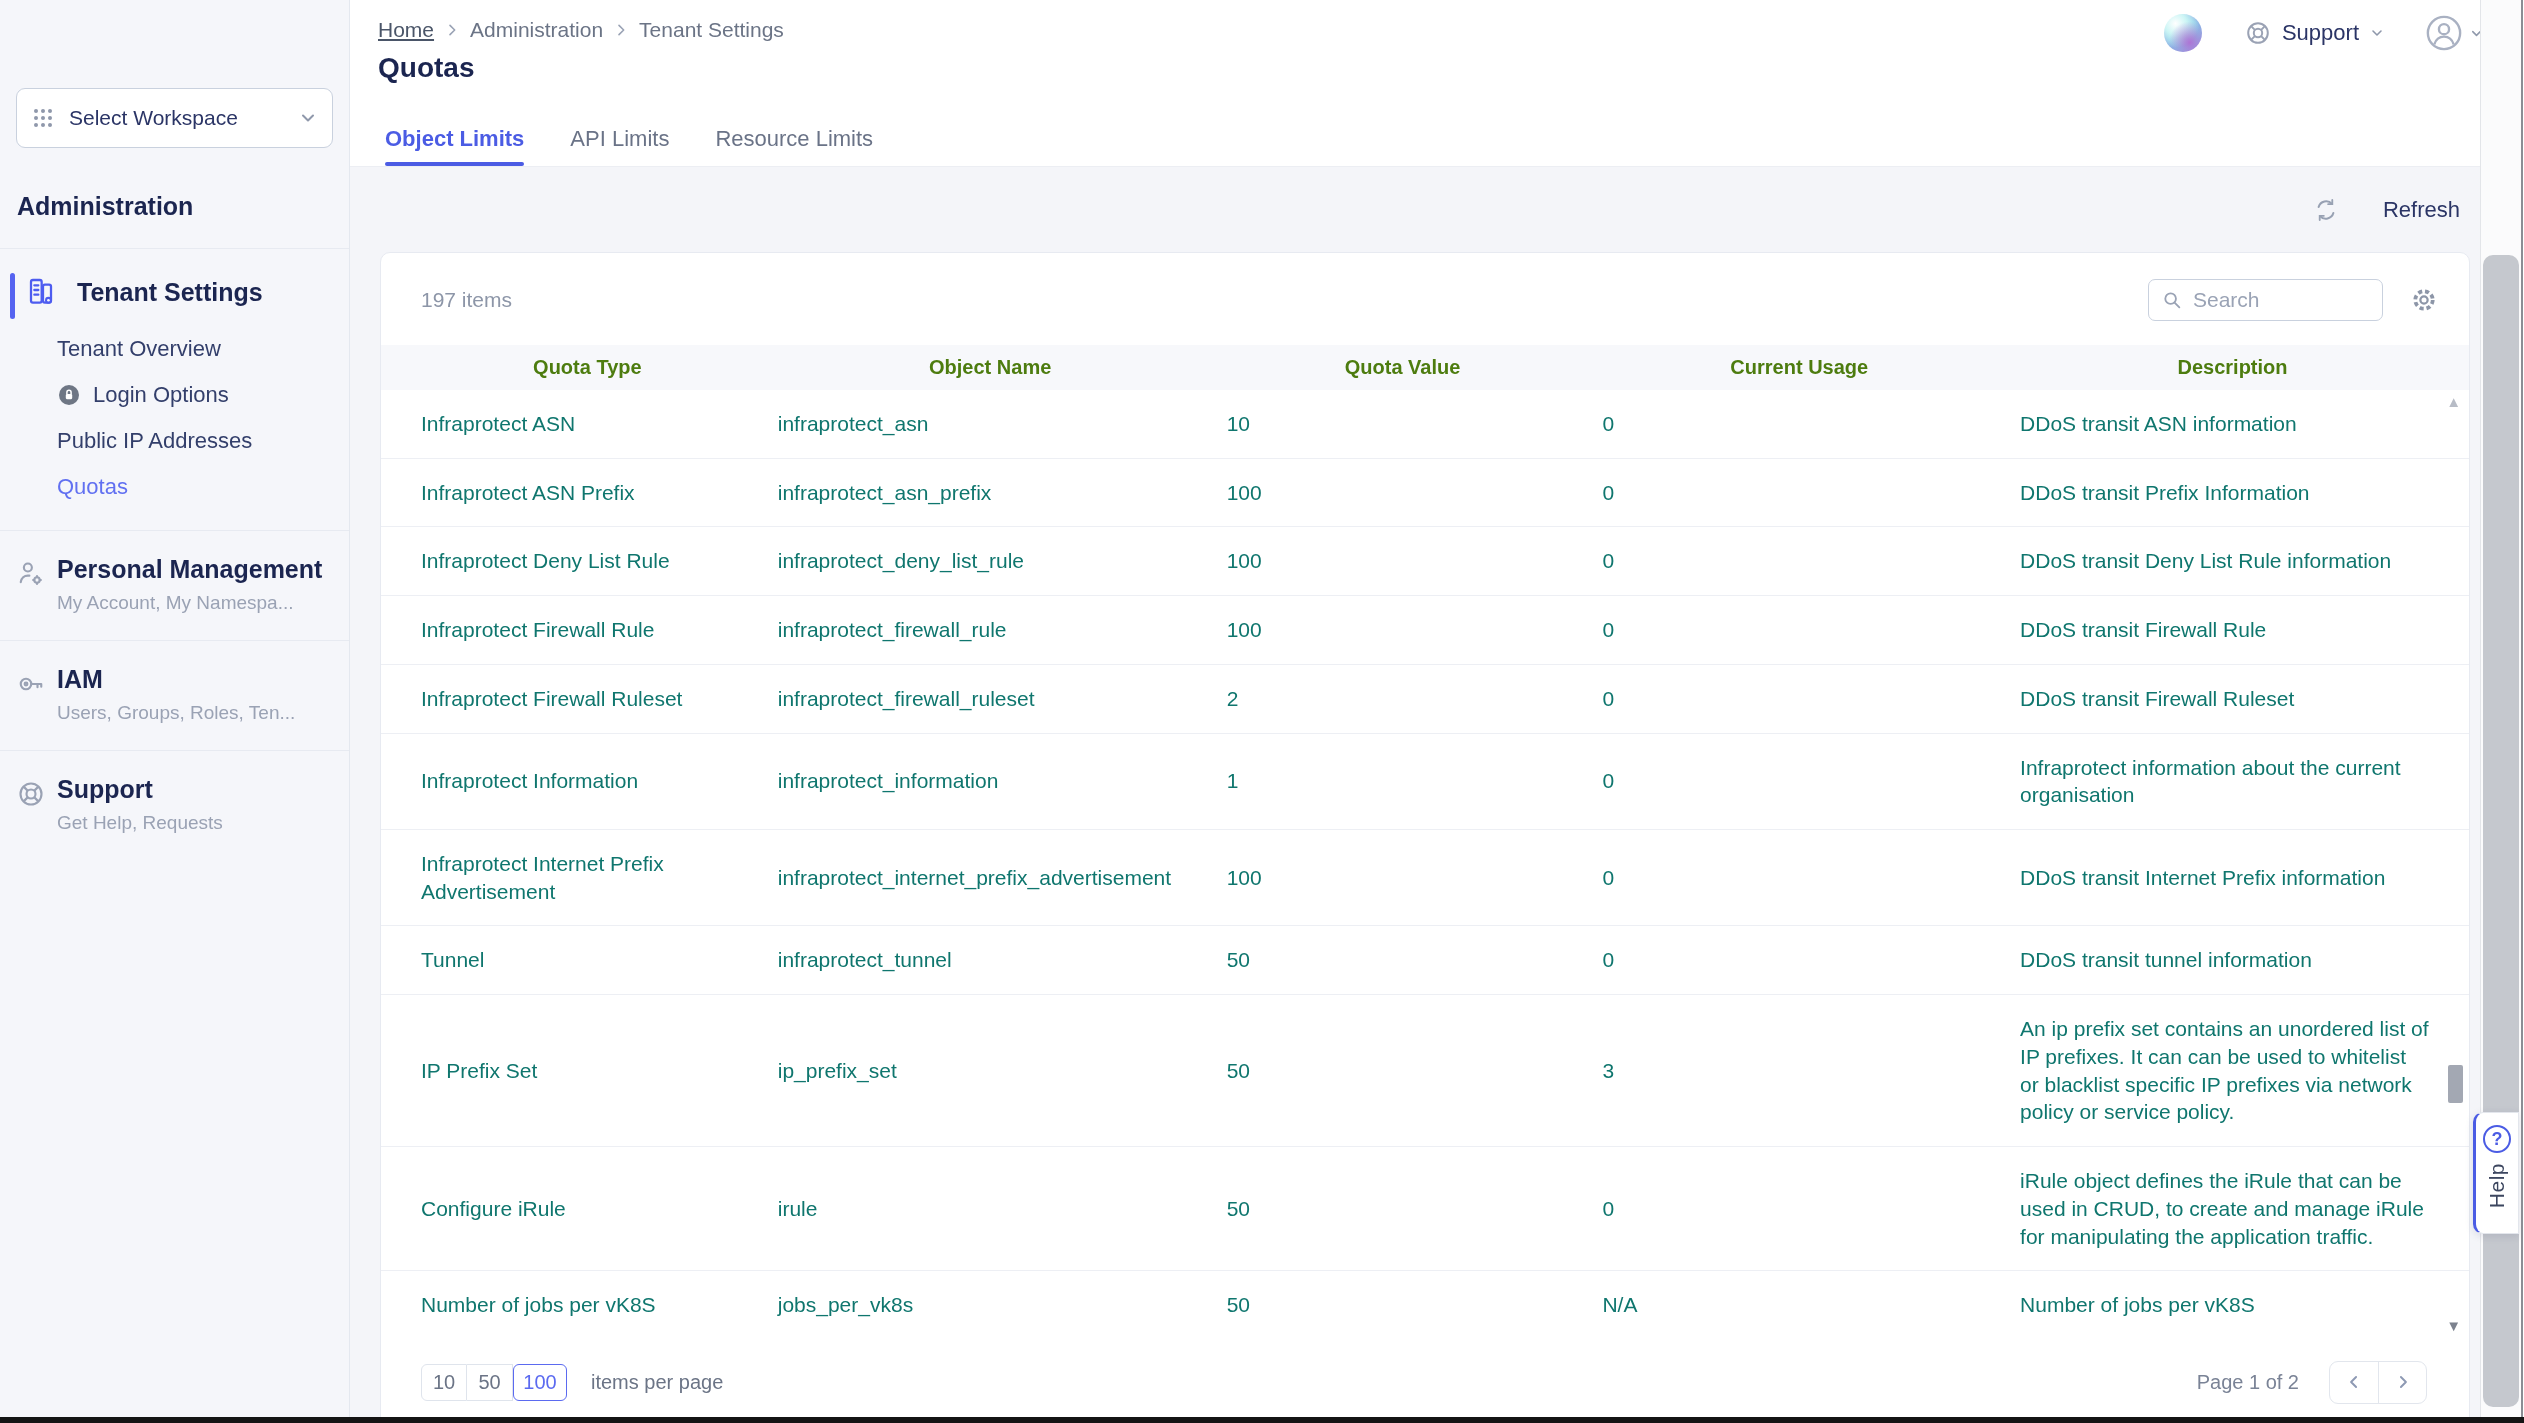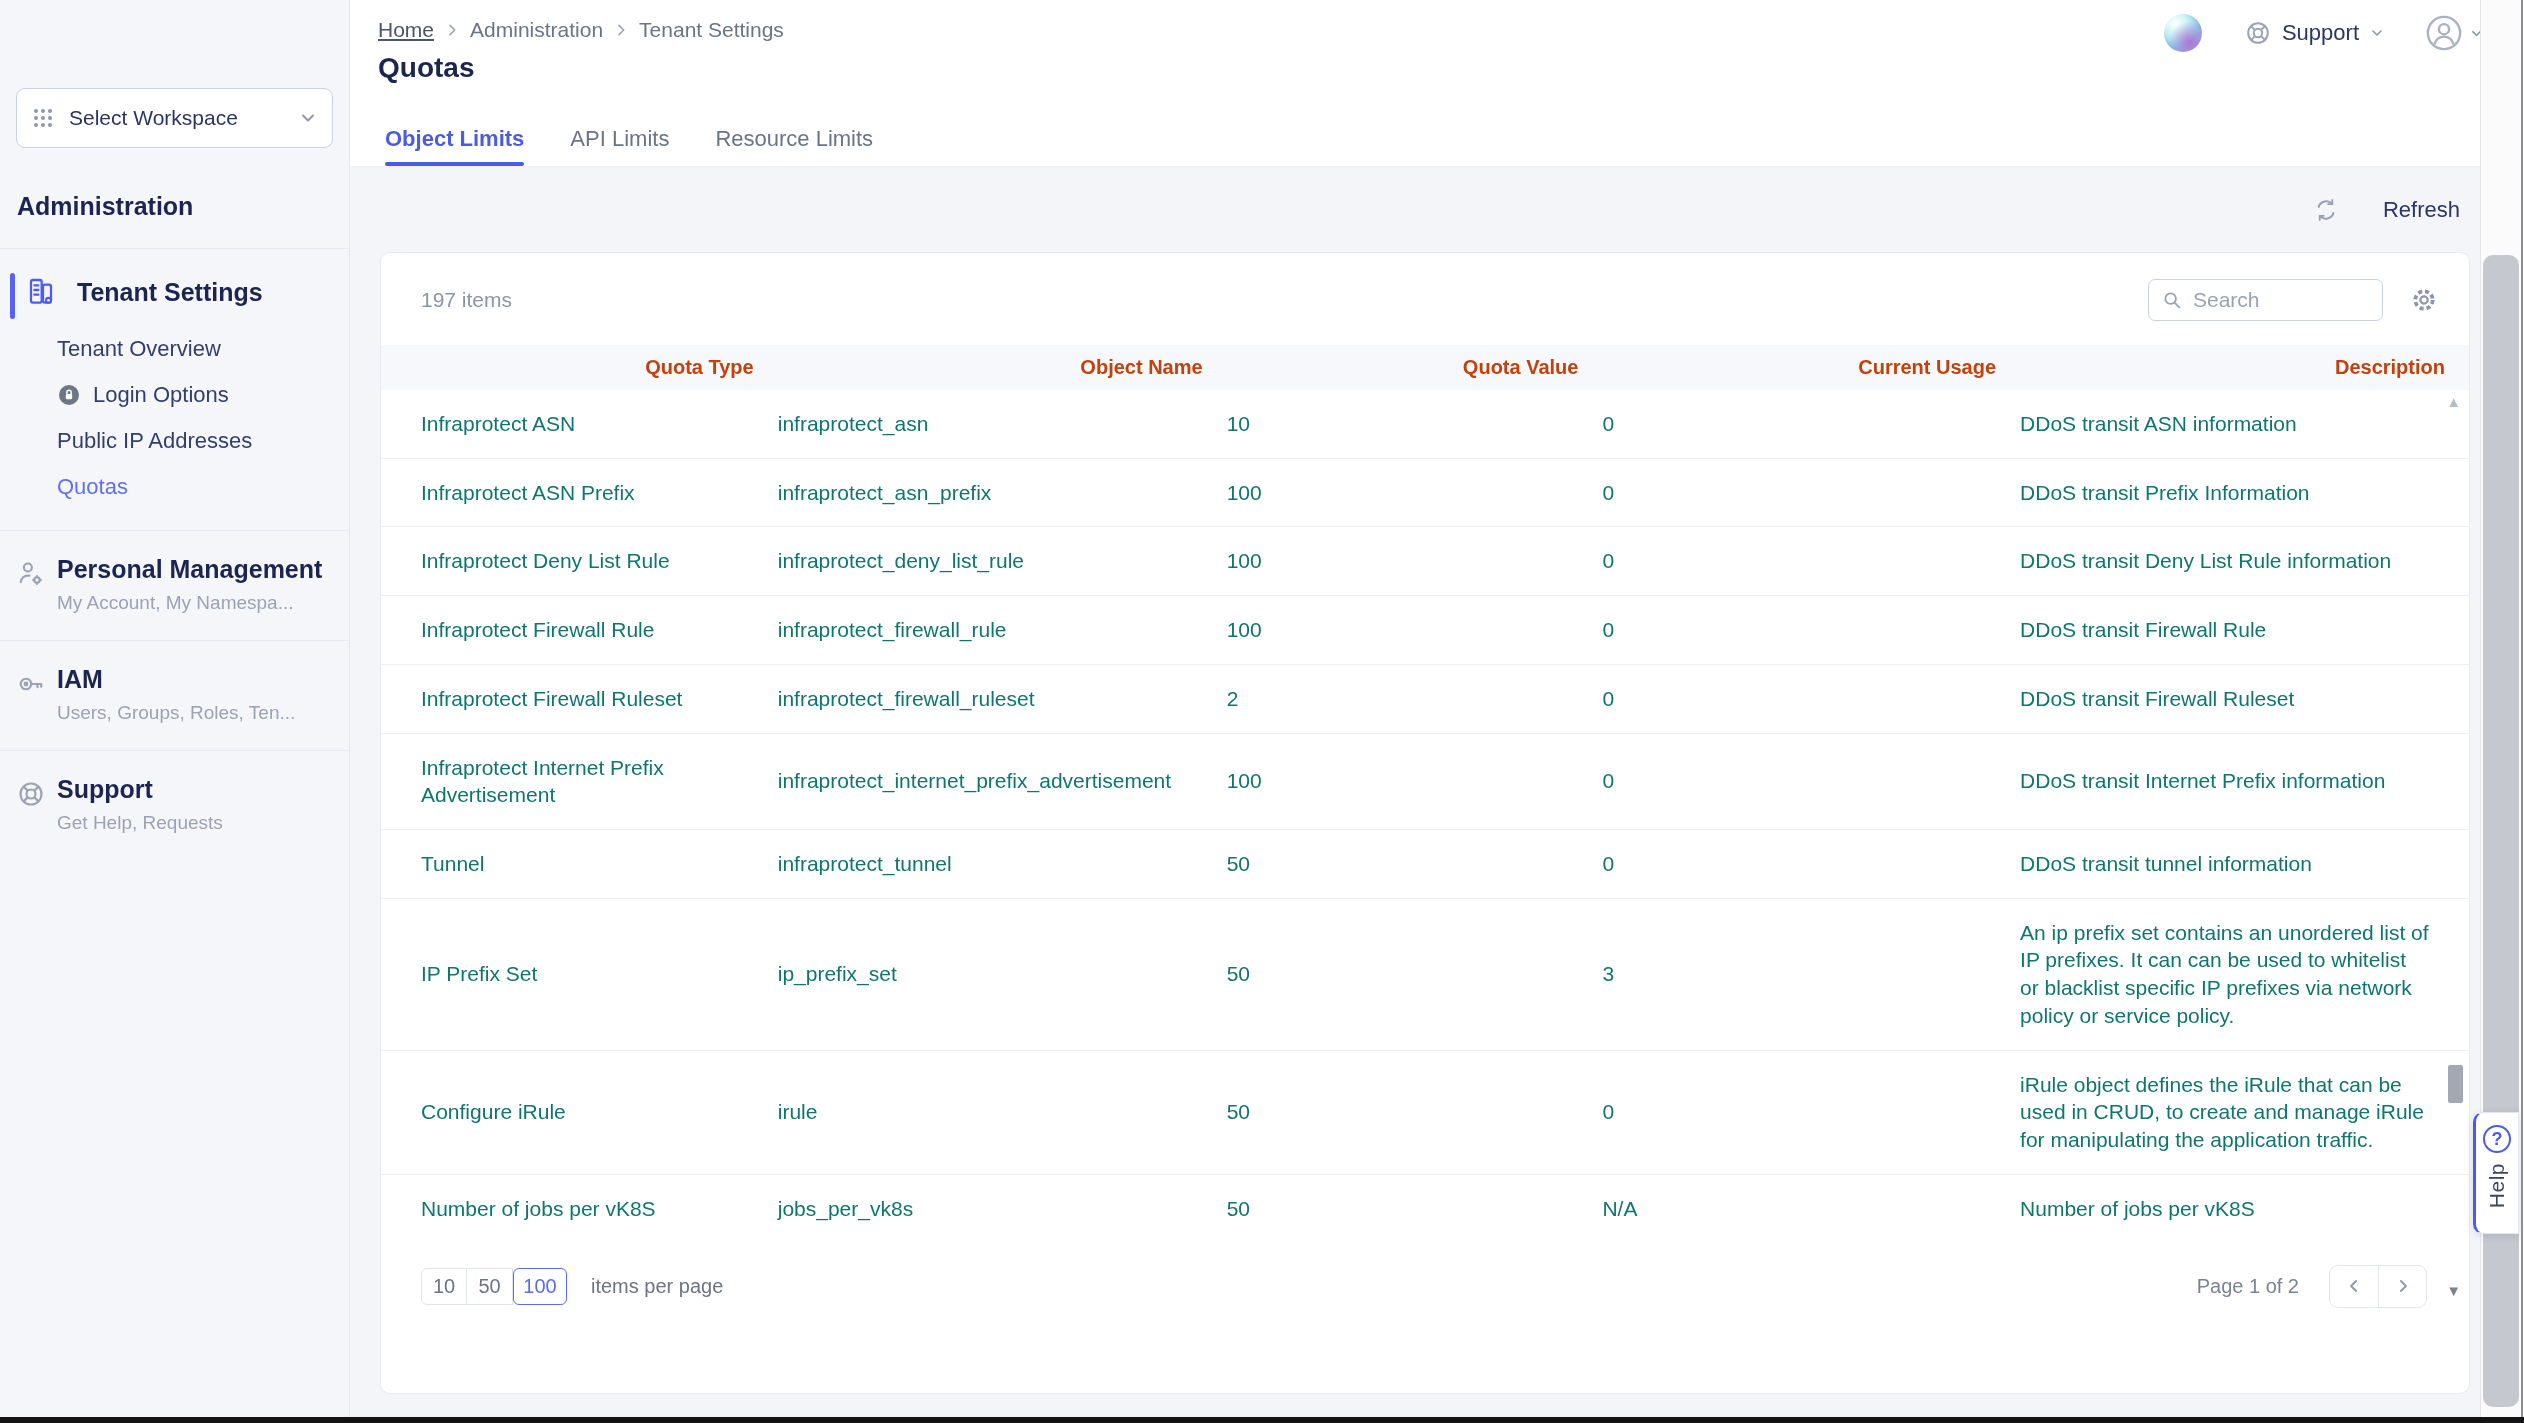--- a/index.html
+++ b/index.html
@@ -51,21 +51,21 @@
   
   .card{position:relative;background:#fff;border:1px solid #e7eaf1;border-radius:10px;min-height:1142px;}
   .card-toolbar{display:flex;align-items:center;justify-content:space-between;padding:26px 30px 24px 40px;}
   .items-count{font-size:21px;color:#8d96a8;}
   .toolbar-right{display:flex;align-items:center;gap:26px;padding-left:32px;}
   .search-box{display:flex;align-items:center;gap:10px;width:235px;height:42px;border:1px solid #c9d1de;border-radius:7px;padding:0 12px;background:#fff;}
   .search-box input{border:none;outline:none;font-size:21px;color:#2b3566;width:160px;font-family:inherit;background:transparent;}
   .search-box input::placeholder{color:#9aa3b5;}
   table{width:100%;border-collapse:collapse;table-layout:fixed;}
   col.c1{width:19%}col.c2{width:21.5%}col.c3{width:18%}col.c4{width:20%}col.c5{width:21.5%}
-  thead th{background:#f7f8fb;text-align:right;font-size:20px;font-weight:700;color:#c2410c;padding:11px 24px 11px 0;}
+  thead th{background:#f7f8fb;text-align:center;font-size:20px;font-weight:700;color:#4d7c0f;padding:11px 24px 11px 0;}
   thead th:first-child{padding-left:40px;}
   tbody td{font-size:21px;color:#0f766e;padding:20px 24px 20px 0;border-top:1px solid #edeff4;vertical-align:middle;line-height:1.32;}
   tbody td:first-child{padding-left:40px;}
   tbody tr:first-child td{border-top:none;}
   .c-desc{padding-right:40px;}
   
   .card-footer{display:flex;align-items:center;justify-content:space-between;padding:22px 42px 24px 40px;}
   .sizes{display:flex;align-items:center;}
   .size-btn{min-width:46px;height:37px;display:flex;align-items:center;justify-content:center;font-size:20px;color:#6b7486;border:1px solid #dfe4ec;border-left:none;cursor:pointer;background:#fff;}
   .size-btn:first-child{border-left:1px solid #dfe4ec;border-radius:6px 0 0 6px;}
@@ -351,20 +351,27 @@
             <td>100</td>
             <td>0</td>
             <td class="c-desc">DDoS transit Firewall Rule</td>
           </tr>
           <tr>
             <td>Infraprotect Firewall Ruleset</td>
             <td>infraprotect_firewall_ruleset</td>
             <td>2</td>
             <td>0</td>
             <td class="c-desc">DDoS transit Firewall Ruleset</td>
+          </tr>
+          <tr>
+            <td>Infraprotect Information</td>
+            <td>infraprotect_information</td>
+            <td>1</td>
+            <td>0</td>
+            <td class="c-desc">Infraprotect information about the current organisation</td>
           </tr>
           <tr>
             <td>Infraprotect Internet Prefix Advertisement</td>
             <td>infraprotect_internet_prefix_advertisement</td>
             <td>100</td>
             <td>0</td>
             <td class="c-desc">DDoS transit Internet Prefix information</td>
           </tr>
           <tr>
             <td>Tunnel</td>

